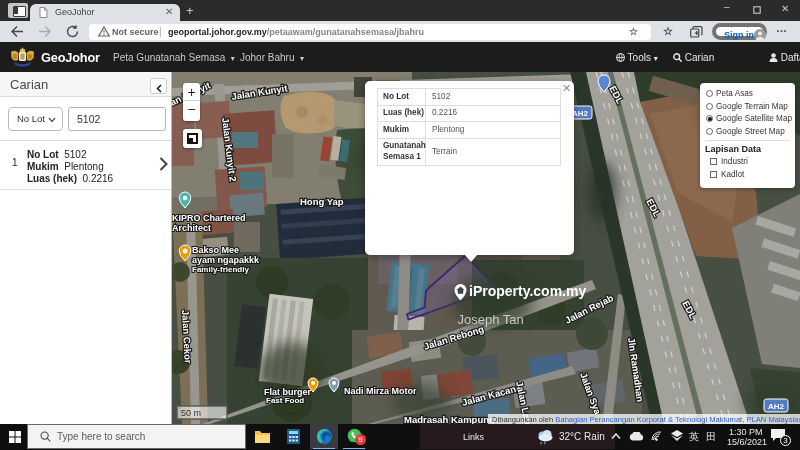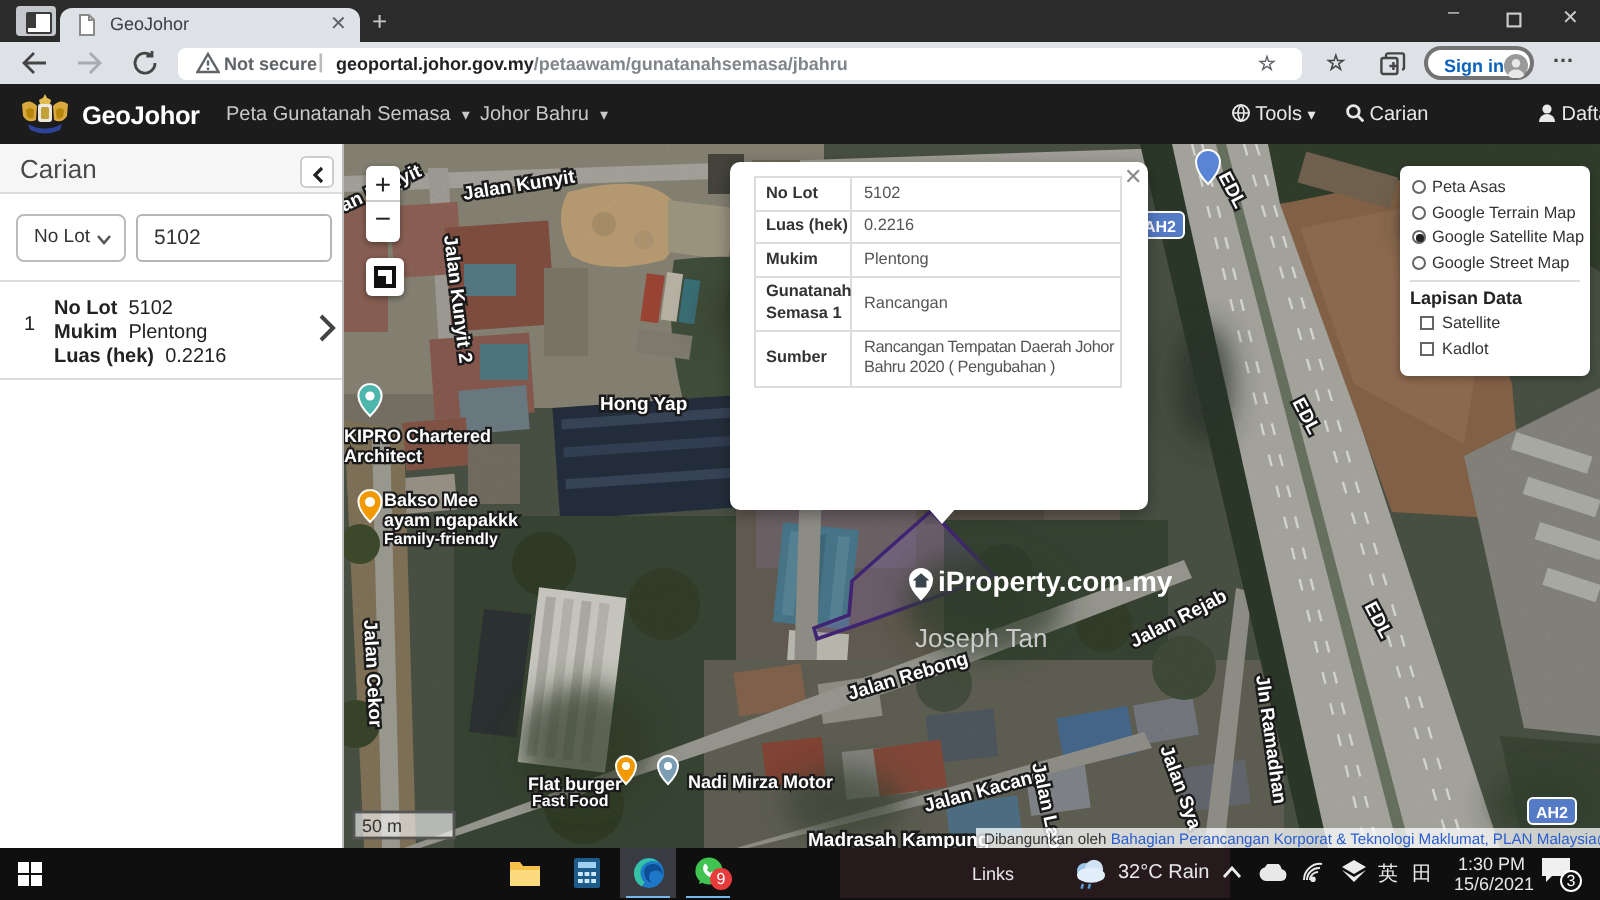--- a/index.html
+++ b/index.html
@@ -106,21 +106,21 @@
       <span class="abs" style="left:70px; top:2px; color:#bbb; font-size:10px;">|</span>
       <span class="abs" style="left:79px; top:3px; font-size:9px; color:#202124;">geoportal.johor.gov.my<span style="color:#80868b;margin-top:28px;">/petaawam/gunatanahsemasa/jbahru</span></span>
       <span class="abs" style="left:540px; top:2px; color:#5f6368; font-size:10px;">☆</span>
     </div>
     <div class="abs" style="left:663px; top:4px; color:#454545; font-size:11px;">☆</div>
     <svg class="abs" style="left:690px; top:5px;" width="13" height="12" viewBox="0 0 13 12">
         <rect x="0.7" y="3" width="8" height="8" rx="1" fill="none" stroke="#454545" stroke-width="1.2"></rect>
         <path d="M3 3 V1.7 a1 1 0 0 1 1 -1 h7 a1 1 0 0 1 1 1 v6 a1 1 0 0 1 -1 1 H11" fill="none" stroke="#454545" stroke-width="1.2"></path>
         <path d="M4.7 7 h4 M6.7 5 v4" stroke="#454545" stroke-width="1.2"></path>
       </svg>
-    <div class="abs" style="left:712px; top:2px; width:55px; height:17px; border:2px solid #737373; border-radius:9px; background:#fff;">
+    <div class="abs" style="left:712px; top:2px; width:55px; height:17px; border:4px solid #737373; border-radius:9px; background:#fff;">
       <span class="abs" style="left:8px; top:3px; color:#0b62bc; font-size:9px;">Sign in</span>
       <svg class="abs" style="left:38px; top:2px;" width="12" height="12" viewBox="0 0 12 12">
           <circle cx="6" cy="6" r="6" fill="#9a9a9a"></circle>
           <circle cx="6" cy="4.6" r="2.1" fill="#e8e8e8"></circle>
           <path d="M1.8 10.6 a4.5 4.5 0 0 1 8.4 0 a6 6 0 0 1 -8.4 0 Z" fill="#e8e8e8"></path>
         </svg>
     </div>
     <div class="abs" style="left:776px; top:1px; color:#454545; font-size:11px; letter-spacing:1px;">…</div>
   </div>
 
@@ -431,25 +431,21 @@
       <tr>
             <td class="l">Luas (hek)</td>
             <td>0.2216</td>
           </tr>
       <tr>
             <td class="l">Mukim</td>
             <td>Plentong</td>
           </tr>
       <tr>
             <td class="l">Gunatanah Semasa 1</td>
-            <td>Rancangan</td>
-          </tr>
-      <tr>
-            <td class="l">Sumber</td>
-            <td style="letter-spacing:-0.22px;">Rancangan Tempatan Daerah Johor Bahru 2020 ( Pengubahan )</td>
+            <td>Terrain</td>
           </tr>
     </tbody>
       </table>
   </div>
   <svg id="popuptail" class="abs" width="14" height="8">
       <path d="M0 0 L14 0 L7 8 Z" fill="#fff"></path>
     </svg>
 
   <div id="layers" class="abs">
     <div class="radio" style="top:7px;"></div>
@@ -458,35 +454,42 @@
       <div class="lrow" style="top:18.5px;">Google Terrain Map</div>
     <div class="radio" style="top:32px;">
         <div style="position:absolute;left:1.2px;top:1.2px;width:3.6px;height:3.6px;border-radius:50%;background:#222;"></div>
       </div>
       <div class="lrow" style="top:31px;">Google Satellite Map</div>
     <div class="radio" style="top:44.5px;"></div>
       <div class="lrow" style="top:43.5px;">Google Street Map</div>
     <div class="abs" style="left:5px; top:57px; width:85px; height:1px; background:#ddd;"></div>
     <div class="abs" style="left:5px; top:61px; font-weight:bold; font-size:9px; color:#222;">Lapisan Data</div>
     <div class="check" style="top:75px;"></div>
-      <div class="lrow" style="left:21px; top:74px;">Satellite</div>
+      <div class="lrow" style="left:21px; top:74px;">Industri</div>
     <div class="check" style="top:88px;"></div>
       <div class="lrow" style="left:21px; top:87px;">Kadlot</div>
   </div>
 
   <div id="taskbar" class="abs">
     <div class="abs" style="left:420px; top:0; width:195px; height:25px; background:#261a1d;"></div>
     <svg class="abs" style="left:9px; top:7px;" width="12" height="12" viewBox="0 0 12 12">
         <g fill="#fff">
           <rect x="0" y="0" width="5.5" height="5.5"></rect>
           <rect x="6.5" y="0" width="5.5" height="5.5"></rect>
           <rect x="0" y="6.5" width="5.5" height="5.5"></rect>
           <rect x="6.5" y="6.5" width="5.5" height="5.5"></rect>
         </g>
       </svg>
+    <div id="tbsearch" class="abs">
+      <svg class="abs" style="left:12px; top:6px;" width="11" height="11" viewBox="0 0 11 11">
+          <circle cx="4.6" cy="4.6" r="3.6" fill="none" stroke="#444" stroke-width="1.1"></circle>
+          <line x1="7.3" y1="7.3" x2="10.3" y2="10.3" stroke="#444" stroke-width="1.1"></line>
+        </svg>
+      <span class="abs" style="left:29px; top:6px; font-size:10px; color:#5c5c5c;">Type here to search</span>
+    </div>
 
     <svg class="abs" style="left:255px; top:6px;" width="15" height="13" viewBox="0 0 15 13">
       <path d="M0 1 h5 l1.5 2 H15 v10 H0 Z" fill="#f6c14b"></path>
       <path d="M0 5 h15 v8 H0 Z" fill="#fbdb7e"></path>
     </svg>
 
     <svg class="abs" style="left:287px; top:5px;" width="13" height="15" viewBox="0 0 13 15">
       <rect width="13" height="15" rx="1" fill="#1d5c8a"></rect>
       <rect x="2" y="2" width="9" height="3" fill="#9fd0ef"></rect>
       <g fill="#cde8f8">
@@ -508,21 +511,21 @@
     <div class="abs" style="left:313px; top:23.5px; width:22px; height:1.5px; background:#76b9ed;"></div>
 
     <svg class="abs" style="left:347px; top:4px;" width="15" height="15" viewBox="0 0 15 15">
       <circle cx="7.5" cy="7.5" r="6.8" fill="#40c351"></circle>
       <path d="M2.5 14 L3.4 10.8 L6.2 12.6 Z" fill="#40c351"></path>
       <path d="M5.3 4.2 q0.7 -0.4 1 0.4 l0.5 1.2 q0.2 0.5 -0.5 1 q0.4 1.2 1.9 1.8 q0.6 -0.8 1.1 -0.5 l1.1 0.6 q0.7 0.4 0.1 1.2 q-0.9 1.2 -2.6 0.5 q-2.2 -1 -3 -3.1 q-0.5 -1.9 0.4 -3.1" fill="#fff" stroke="#fff" stroke-width="0.4"></path>
     </svg>
     <div class="abs" style="left:355px; top:10px; width:11px; height:11px; border-radius:50%; background:#e83c3c; color:#fff; font-size:8px; text-align:center; line-height:11px;">9</div>
     <div class="abs" style="left:343px; top:23.5px; width:22px; height:1.5px; background:#76b9ed;"></div>
 
-    <div class="tray abs" style="left:486px; top:8px; font-size:9px;text-align:right;">Links</div>
+    <div class="tray abs" style="left:463px; top:8px; font-size:9px;text-align:right;">Links</div>
     <svg class="abs" style="left:537px; top:5px;" width="17" height="16" viewBox="0 0 17 16">
       <circle cx="5.5" cy="6.5" r="4" fill="#9ec7e8"></circle>
         <circle cx="10" cy="5.5" r="4.6" fill="#cfe3f4"></circle>
         <ellipse cx="8.5" cy="8.6" rx="7" ry="3.8" fill="#e2eefa"></ellipse>
       <line x1="4.5" y1="13" x2="3.8" y2="15.3" stroke="#5d9bd3" stroke-width="1.3"></line>
       <line x1="8" y1="13" x2="7.3" y2="15.3" stroke="#5d9bd3" stroke-width="1.3"></line>
     </svg>
     <div class="tray abs" style="left:559px; top:7px; font-size:10px;">32°C Rain</div>
     <svg class="abs" style="left:611px; top:9px;" width="10" height="6" viewBox="0 0 10 6">
         <path d="M1 5.5 L5 1 L9 5.5" fill="none" stroke="#eee" stroke-width="1.4"></path>

